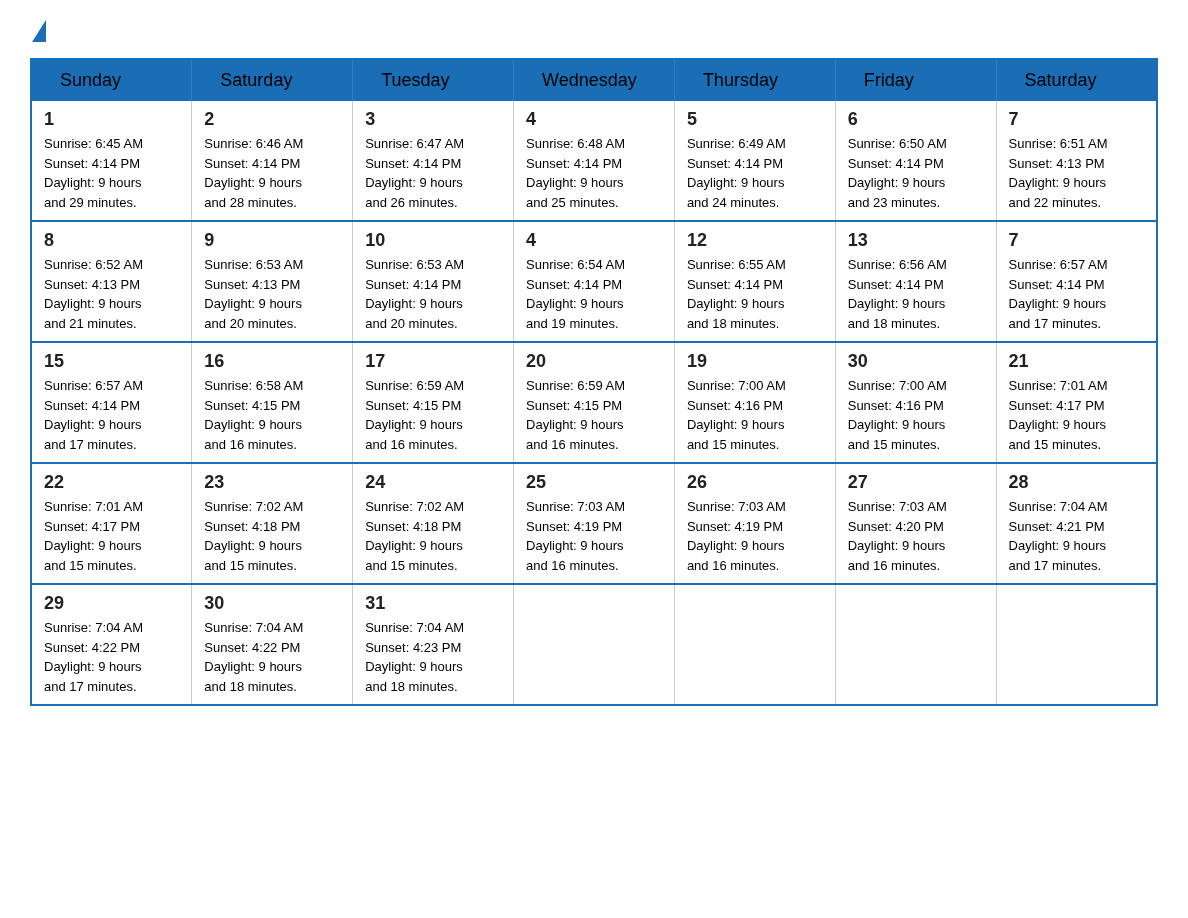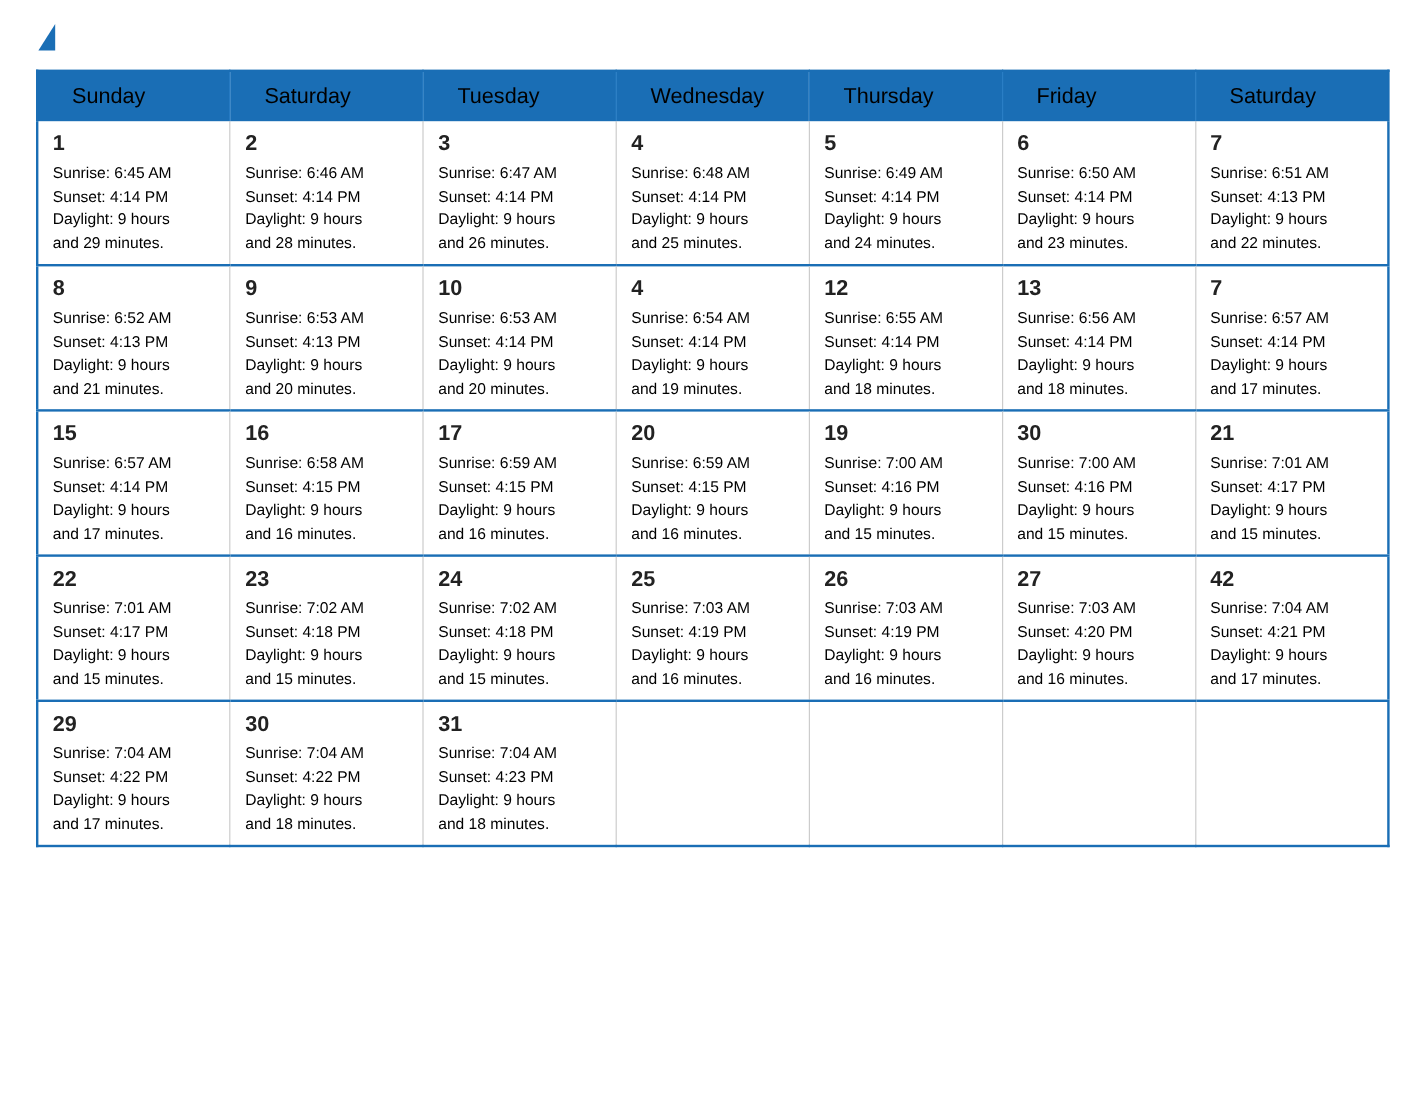--- a/index.html
+++ b/index.html
@@ -247,21 +247,21 @@
       </td>
         <td>
         <span class="day-number">26</span>
         <span class="day-info">Sunrise: 7:03 AM<br>Sunset: 4:19 PM<br>Daylight: 9 hours<br>and 16 minutes.</span>
       </td>
         <td>
         <span class="day-number">27</span>
         <span class="day-info">Sunrise: 7:03 AM<br>Sunset: 4:20 PM<br>Daylight: 9 hours<br>and 16 minutes.</span>
       </td>
         <td>
-        <span class="day-number">42</span>
+        <span class="day-number">28</span>
         <span class="day-info">Sunrise: 7:04 AM<br>Sunset: 4:21 PM<br>Daylight: 9 hours<br>and 17 minutes.</span>
       </td>
       </tr>
       <tr>
         <td>
         <span class="day-number">29</span>
         <span class="day-info">Sunrise: 7:04 AM<br>Sunset: 4:22 PM<br>Daylight: 9 hours<br>and 17 minutes.</span>
       </td>
         <td>
         <span class="day-number">30</span>

